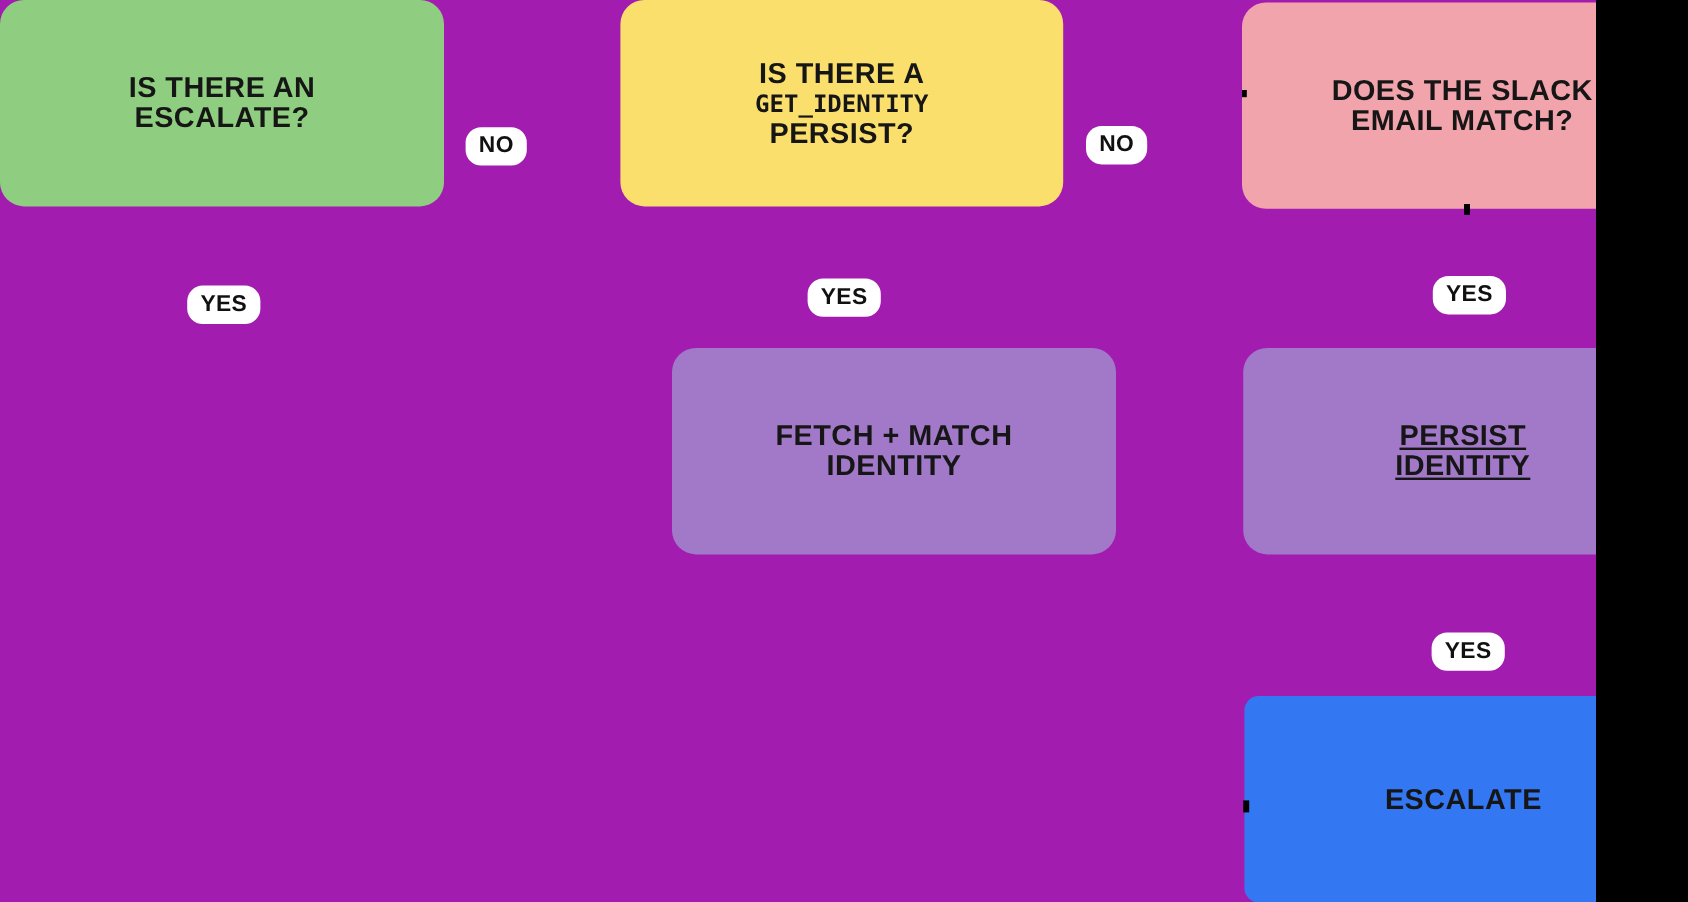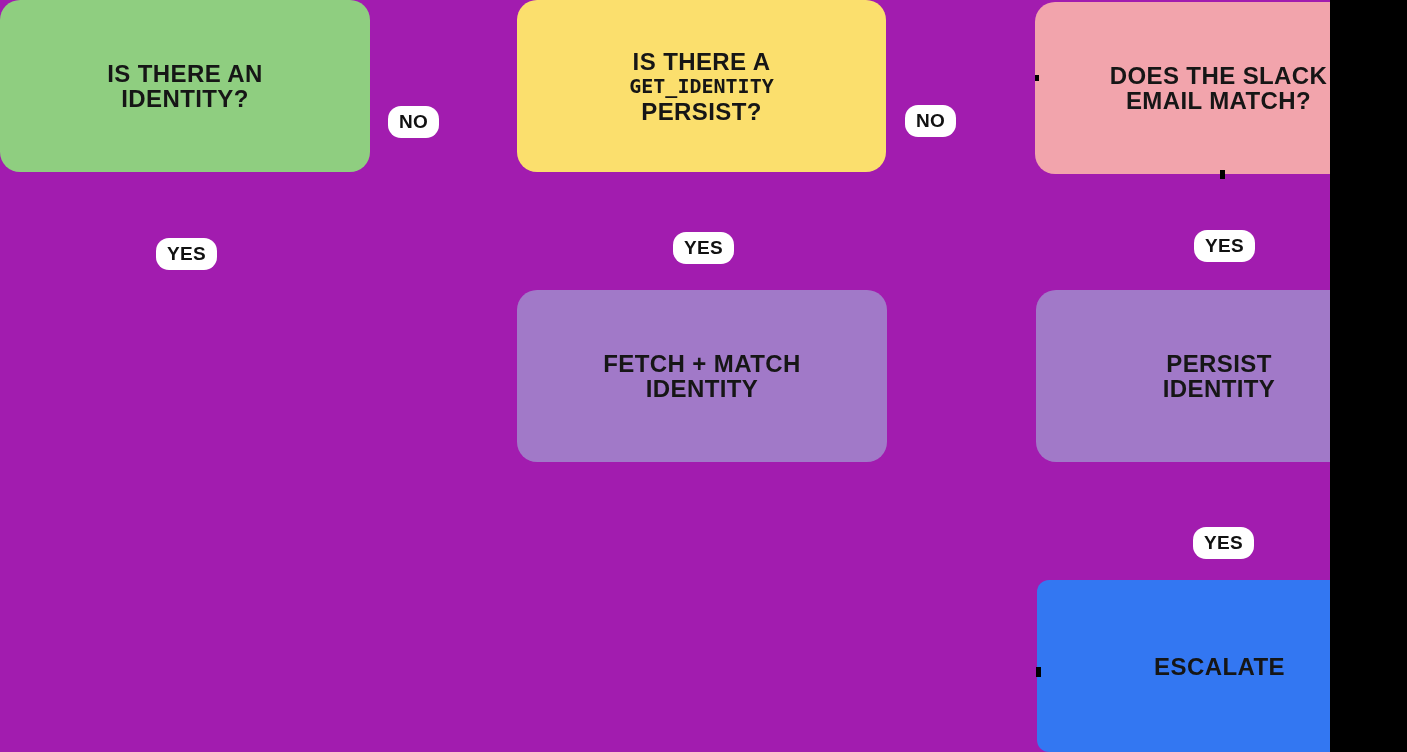--- a/index.html
+++ b/index.html
@@ -72,47 +72,47 @@
   .mark-3 { left: 1036px; top: 667px; width: 5px; height: 10px; }
 </style>
 </head>
 <body>
 
 <div class="canvas">
 
   <div class="node node-identity" style="background: rgb(143, 206, 128);">
     <div class="node-label">
       <span class="line">IS THERE AN</span>
-      <span class="line">IDENTITY?</span>
+      <span class="line">ESCALATE?</span>
     </div>
   </div>
 
   <div class="node node-reducer" style="background: rgb(251, 223, 109); align-items: center;">
     <div class="node-label">
       <span class="line">IS THERE A</span>
       <span class="line mono">GET_IDENTITY</span>
       <span class="line">PERSIST?</span>
     </div>
   </div>
 
   <div class="node node-email" style="background: rgb(242, 164, 172);">
     <div class="node-label">
       <span class="line">DOES THE SLACK</span>
       <span class="line">EMAIL MATCH?</span>
     </div>
   </div>
 
-  <div class="node node-fetch" style="background: rgb(161, 121, 200);">
+  <div class="node node-fetch" style="background: rgb(161, 121, 200); margin-left: 43px;">
     <div class="node-label">
       <span class="line">FETCH + MATCH</span>
       <span class="line">IDENTITY</span>
     </div>
   </div>
 
-  <div class="node node-persist" style="background: rgb(161, 121, 200);">
+  <div class="node node-persist" style="background: rgb(161, 121, 200); text-decoration: underline;">
     <div class="node-label">
       <span class="line">PERSIST</span>
       <span class="line">IDENTITY</span>
     </div>
   </div>
 
   <div class="node node-escalate" style="background: rgb(51, 119, 242);">
     <div class="node-label">
       <span class="line">ESCALATE</span>
     </div>

